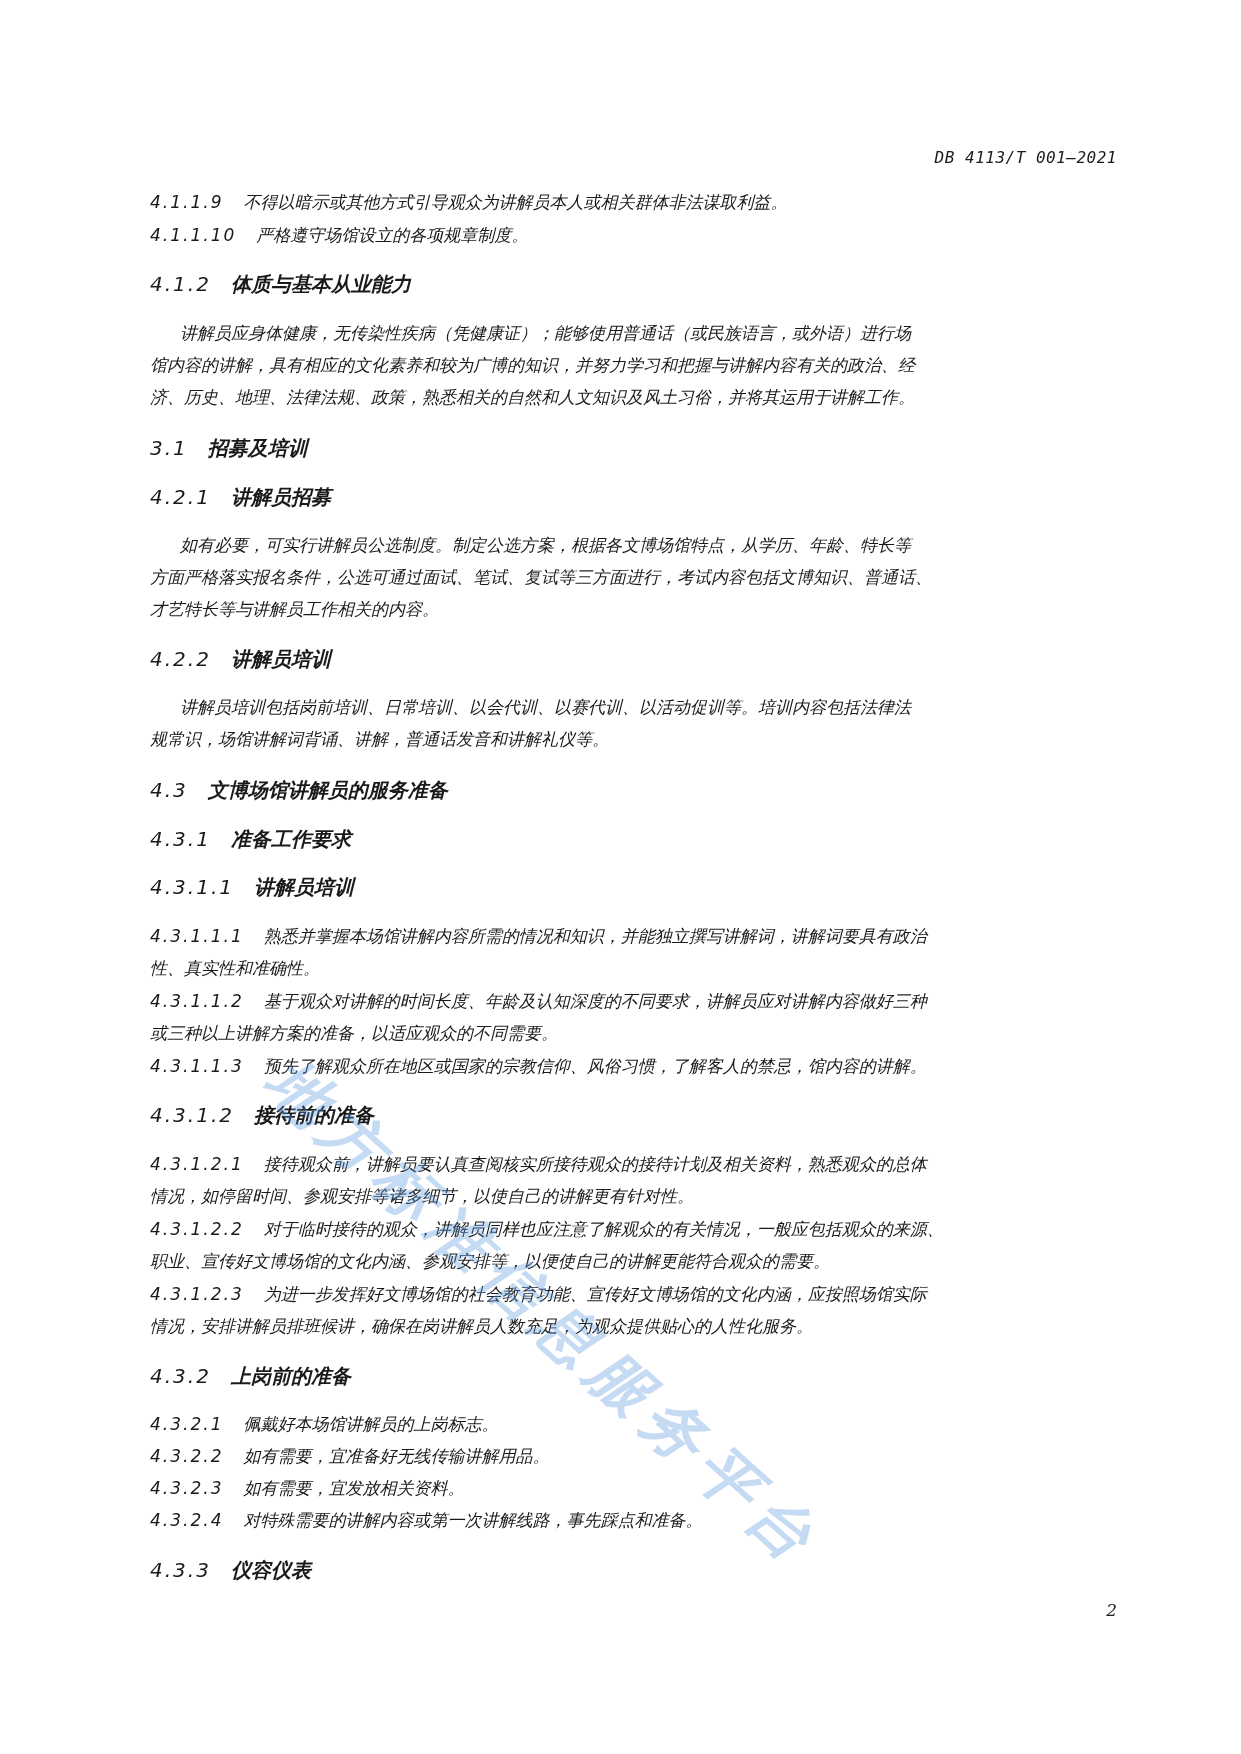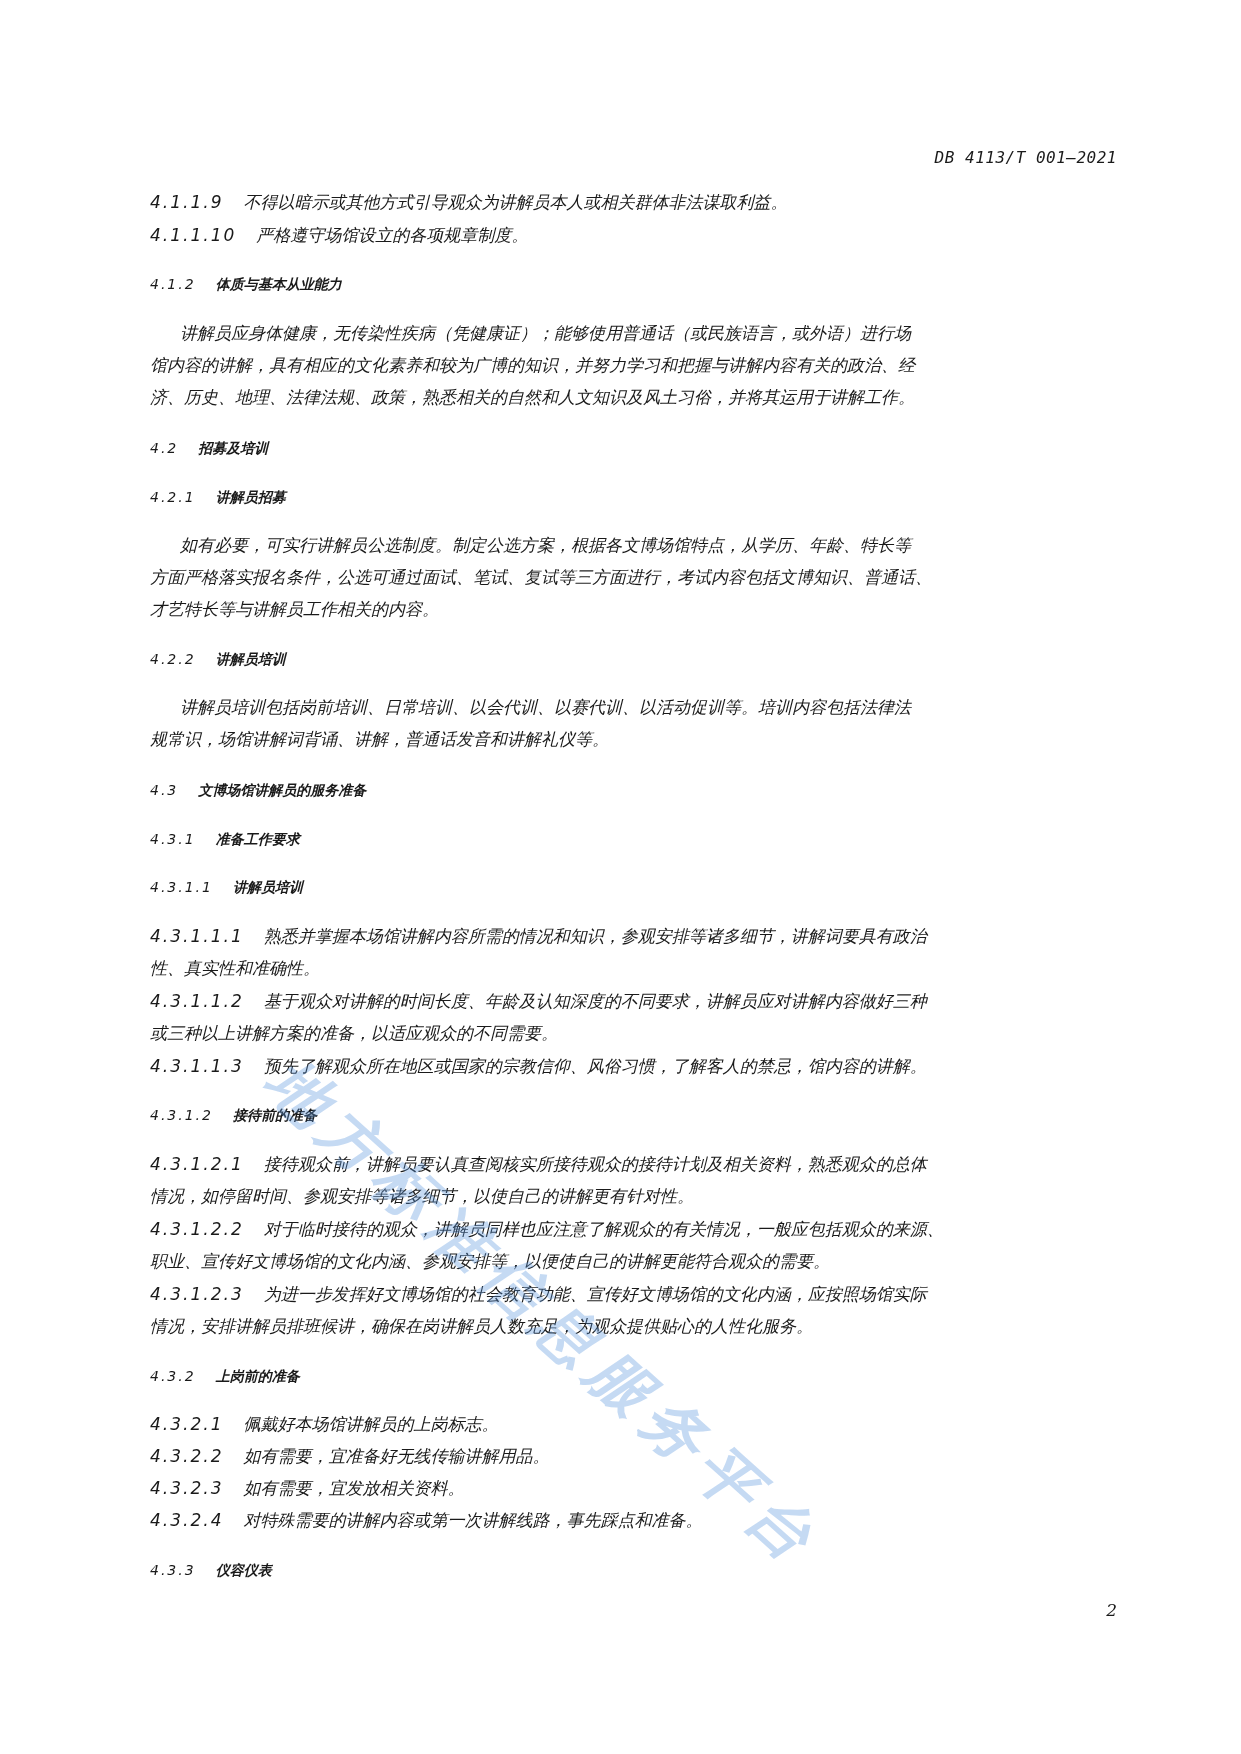--- a/index.html
+++ b/index.html
@@ -4,21 +4,21 @@
 <style>
   html, body { margin: 0; padding: 0; background: #ffffff; }
   body { width: 1241px; height: 1754px; position: relative; overflow: hidden;
          font-family: "DejaVu Sans", "Liberation Sans", sans-serif; color: #1a1a1a; }
   .page { position: absolute; left: 4px; top: 0; width: 1241px; height: 1328px; font-style: italic; }
   .doc-code { position: absolute; right: 128px; top: 148px; font-size: 16px; letter-spacing: 0.5px;
               font-family: "DejaVu Sans Mono", "Liberation Mono", monospace; }
   .content { position: absolute; left: 146px; top: 190px; width: 970px; }
   .line { position: absolute; left: 0; white-space: nowrap; font-size: 17px; line-height: 24px; }
   .num { display: inline-block; letter-spacing: 2px; }
-  .head { font-size: 14px; }
+  .head { font-size: 20px; }
   .head .title { font-weight: bold; }
   .gap { display: inline-block; width: 20px; }
   .page-num { position: absolute; right: 128px; top: 1600px; font-size: 17px;
               font-family: "DejaVu Serif", "Liberation Serif", serif; }
   .watermark { position: absolute; left: 300px; top: 1040px; transform-origin: left top;
                transform: rotate(42deg); color: rgba(90,150,220,0.35); font-size: 62px;
                letter-spacing: 10px; white-space: nowrap; pointer-events: none; font-weight: bold; }
 </style>
 </head>
 <body>
@@ -36,21 +36,21 @@
       <span class="num">4.1.1.10</span><span class="gap"></span><span>严格遵守场馆设立的各项规章制度。</span>
     </div>
     <div class="line head" style="top:82px">
       <span class="num">4.1.2</span><span class="gap"></span><span class="title">体质与基本从业能力</span>
     </div>
     <div class="line" style="top:131px; left:30px">讲解员应身体健康，无传染性疾病（凭健康证）；能够使用普通话（或民族语言，或外语）进行场</div>
     <div class="line" style="top:163px">馆内容的讲解，具有相应的文化素养和较为广博的知识，并努力学习和把握与讲解内容有关的政治、经</div>
     <div class="line" style="top:195px">济、历史、地理、法律法规、政策，熟悉相关的自然和人文知识及风土习俗，并将其运用于讲解工作。</div>
 
     <div class="line head" style="top:246px">
-      <span class="num">4.2</span><span class="gap"></span><span class="title">招募及培训</span>
+      <span class="num">3.1</span><span class="gap"></span><span class="title">招募及培训</span>
     </div>
     <div class="line head" style="top:295px">
       <span class="num">4.2.1</span><span class="gap"></span><span class="title">讲解员招募</span>
     </div>
     <div class="line" style="top:343px; left:30px">如有必要，可实行讲解员公选制度。制定公选方案，根据各文博场馆特点，从学历、年龄、特长等</div>
     <div class="line" style="top:375px">方面严格落实报名条件，公选可通过面试、笔试、复试等三方面进行，考试内容包括文博知识、普通话、</div>
     <div class="line" style="top:407px">才艺特长等与讲解员工作相关的内容。</div>
 
     <div class="line head" style="top:457px">
       <span class="num">4.2.2</span><span class="gap"></span><span class="title">讲解员培训</span>
@@ -62,21 +62,21 @@
       <span class="num">4.3</span><span class="gap"></span><span class="title">文博场馆讲解员的服务准备</span>
     </div>
     <div class="line head" style="top:637px">
       <span class="num">4.3.1</span><span class="gap"></span><span class="title">准备工作要求</span>
     </div>
     <div class="line head" style="top:685px">
       <span class="num">4.3.1.1</span><span class="gap"></span><span class="title">讲解员培训</span>
     </div>
 
     <div class="line" style="top:734px">
-      <span class="num">4.3.1.1.1</span><span class="gap"></span><span>熟悉并掌握本场馆讲解内容所需的情况和知识，参观安排等诸多细节，讲解词要具有政治</span>
+      <span class="num">4.3.1.1.1</span><span class="gap"></span><span>熟悉并掌握本场馆讲解内容所需的情况和知识，并能独立撰写讲解词，讲解词要具有政治</span>
     </div>
     <div class="line" style="top:766px">性、真实性和准确性。</div>
     <div class="line" style="top:799px">
       <span class="num">4.3.1.1.2</span><span class="gap"></span><span>基于观众对讲解的时间长度、年龄及认知深度的不同要求，讲解员应对讲解内容做好三种</span>
     </div>
     <div class="line" style="top:831px">或三种以上讲解方案的准备，以适应观众的不同需要。</div>
     <div class="line" style="top:864px">
       <span class="num">4.3.1.1.3</span><span class="gap"></span><span>预先了解观众所在地区或国家的宗教信仰、风俗习惯，了解客人的禁忌，馆内容的讲解。</span>
     </div>
 

